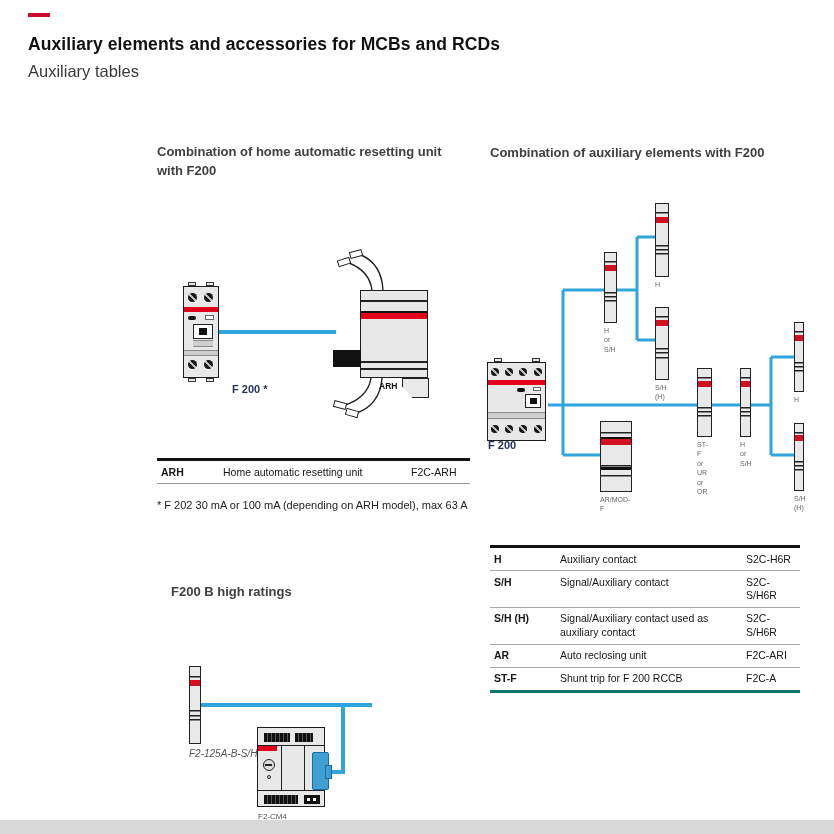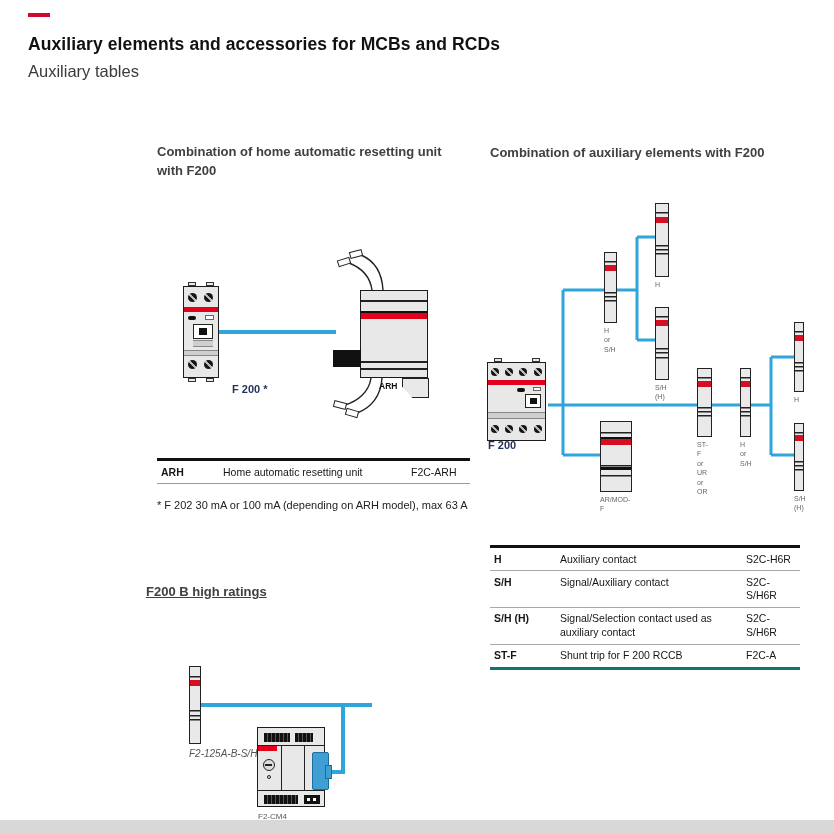--- a/index.html
+++ b/index.html
@@ -69,21 +69,21 @@
 <body>
 
 <div class="page">
 
   <div class="abs red-dash"></div>
   <div class="abs page-title">Auxiliary elements and accessories for MCBs and RCDs</div>
   <div class="abs page-subtitle">Auxiliary tables</div>
 
   <div class="abs sec-heading" style="left:157px;top:143px;width:312px;">Combination of home automatic resetting unit with F200</div>
   <div class="abs sec-heading" style="left:490px;top:144px;width:335px;">Combination of auxiliary elements with F200</div>
-  <div class="abs sec-heading" style="left:146px;top:583px;text-decoration:underline;">F200 B high ratings</div>
+  <div class="abs sec-heading" style="left:171px;top:583px;">F200 B high ratings</div>
 
   <div class="abs" style="left:150px;top:250px;width:330px;height:170px;">
     <svg width="330" height="170">
       <path d="M69 82 H186" stroke="#2fa5dc" stroke-width="4" fill="none"></path>
       <path d="M222 40 C220 26 212 18 199 13 M233 40 C232 22 225 11 211 5
                M221 128 C219 142 208 151 195 155 M232 128 C231 146 221 158 207 163" stroke="#222" stroke-width="1.4" fill="none"></path>
       <g fill="#fff" stroke="#222" stroke-width="1">
         <rect x="188" y="9" width="12" height="6" transform="rotate(-18 194 12)"></rect>
         <rect x="200" y="1" width="12" height="6" transform="rotate(-15 206 4)"></rect>
         <rect x="184" y="152" width="12" height="6" transform="rotate(14 190 155)"></rect>
@@ -200,22 +200,27 @@
       <div>Auxiliary contact</div>
       <div>S2C-H6R</div>
     </div>
     <div class="sel-row">
       <div class="c-code">S/H</div>
       <div>Signal/Auxiliary contact</div>
       <div>S2C-S/H6R</div>
     </div>
     <div class="sel-row">
       <div class="c-code">S/H (H)</div>
-      <div>Signal/Selection contact used as auxiliary contact</div>
+      <div>Signal/Auxiliary contact used as auxiliary contact</div>
       <div>S2C-S/H6R</div>
+    </div>
+    <div class="sel-row">
+      <div class="c-code">AR</div>
+      <div>Auto reclosing unit</div>
+      <div>F2C-ARI</div>
     </div>
     <div class="sel-row">
       <div class="c-code">ST-F</div>
       <div>Shunt trip for F 200 RCCB</div>
       <div>F2C-A</div>
     </div>
   </div>
 
   <div class="abs" style="left:150px;top:650px;width:340px;height:170px;">
     <svg width="340" height="170">

